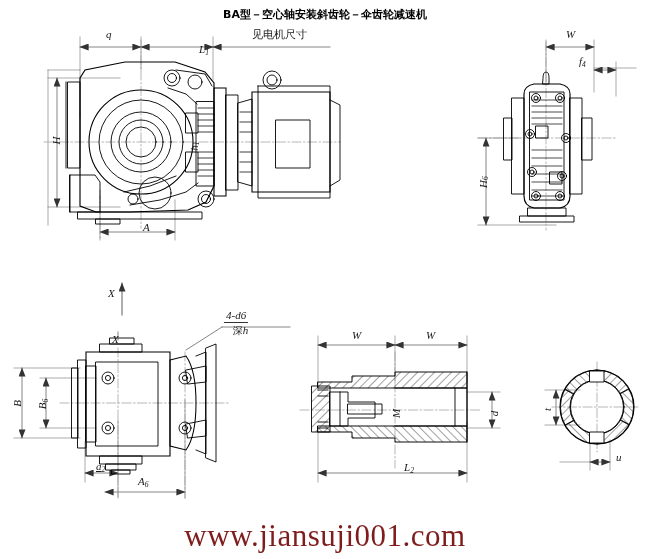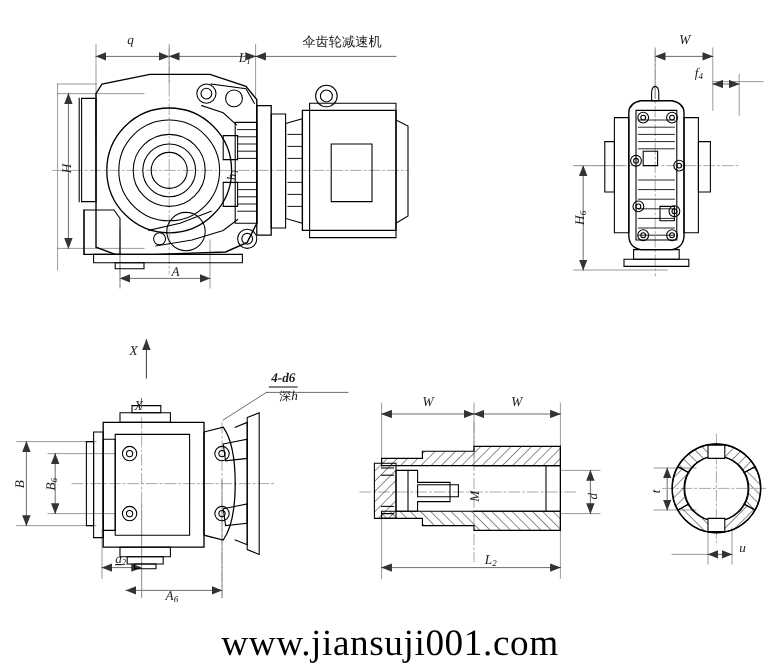--- a/index.html
+++ b/index.html
@@ -41,21 +41,21 @@
     white-space: nowrap;
   }
   .watermark {
     position: absolute;
     left: 0;
     top: 518px;
     width: 650px;
     text-align: center;
     font-family: "Liberation Serif", serif;
     font-size: 31px;
-    color: #000000;
+    color: #7f1d1d;
     letter-spacing: 0.5px;
     white-space: nowrap;
   }
   .lbl {
     position: absolute;
     font-family: "Liberation Serif", serif;
     font-style: italic;
     font-size: 11px;
     color: #1a1a1a;
     white-space: nowrap;
@@ -82,39 +82,39 @@
     color: #1a1a1a;
     text-align: center;
     line-height: 1.15;
     white-space: nowrap;
   }
   .callout .top {
     font-style: italic;
     display: block;
     border-bottom: 1px solid #333;
     padding: 0 2px 0px 2px;
-    font-weight: bold;
   }
   .callout .bot {
     display: block;
     font-family: "DejaVu Sans", sans-serif;
     font-size: 10px;
     padding-top: 1px;
     text-align: right;
   }
   .callout .bot i {
     font-family: "Liberation Serif", serif;
     font-size: 11px;
   }
 </style>
 </head>
 <body>
 
 <div id="sheet">
 
+  <div class="title-bar">BA型－空心轴安装斜齿轮－伞齿轮减速机</div>
 
   <svg id="drawing-svg" viewBox="0 0 650 559">
     <defs>
       <marker id="ah" markerWidth="9" markerHeight="7" refX="8.6" refY="3.5" orient="auto" markerUnits="userSpaceOnUse">
         <path d="M0,0 L9,3.5 L0,7 z" fill="#333"></path>
       </marker>
       <marker id="ahs" markerWidth="9" markerHeight="7" refX="0.4" refY="3.5" orient="auto" markerUnits="userSpaceOnUse">
         <path d="M9,0 L0,3.5 L9,7 z" fill="#333"></path>
       </marker>
       <pattern id="hatchR" width="6" height="6" patternTransform="rotate(45)" patternUnits="userSpaceOnUse">
@@ -445,39 +445,39 @@
         <path d="M590,371 L604,371 L604,382 L590,382 Z" fill="#fff" stroke="#000" stroke-width="0.9"></path>
 
         <path d="M590,432 L604,432 L604,443 L590,443 Z" fill="#fff" stroke="#000" stroke-width="0.9"></path>
       </g>
 
     </g>
   </svg>
 
   <div class="lbl" style="left:106px; top:29px;">q</div>
   <div class="lbl" style="left:170px; top:44px;margin-left:29px;"><span>L</span><span class="sub">1</span></div>
-  <div class="lbl cn" style="left:252px; top:29px;">伞齿轮减速机</div>
+  <div class="lbl cn" style="left:252px; top:29px;">见电机尺寸</div>
   <div class="lbl up" style="left:53px; top:135px;">H</div>
   <div class="lbl up" style="left:190px; top:140px;"><span>h</span><span class="sub">1</span></div>
   <div class="lbl" style="left:143px; top:222px;">A</div>
 
   <div class="lbl" style="left:566px; top:29px;">W</div>
   <div class="lbl" style="left:579px; top:56px;"><span>f</span><span class="sub">4</span></div>
   <div class="lbl up" style="left:478px; top:176px;"><span>H</span><span class="sub">6</span></div>
 
   <div class="lbl" style="left:108px; top:288px;">X</div>
   <div class="lbl" style="left:112px; top:334px;">X</div>
   <div class="callout" style="left:224px; top:309px;">
     <span class="top"><span>4-d</span><span class="sub">6</span></span>
     <span class="bot"><span>深</span><i>h</i></span>
   </div>
   <div class="lbl up" style="left:14px; top:398px;">B</div>
   <div class="lbl up" style="left:38px; top:398px;"><span>B</span><span class="sub">6</span></div>
   <div class="lbl" style="left:96px; top:461px;text-decoration:underline;"><span>a</span><span class="sub">2</span></div>
-  <div class="lbl" style="left:138px; top:492px;"><span>A</span><span class="sub">6</span></div>
+  <div class="lbl" style="left:138px; top:476px;"><span>A</span><span class="sub">6</span></div>
 
   <div class="lbl" style="left:352px; top:330px;">W</div>
   <div class="lbl" style="left:426px; top:330px;">W</div>
   <div class="lbl up" style="left:392px; top:408px;">M</div>
   <div class="lbl up" style="left:492px; top:408px;">d</div>
   <div class="lbl" style="left:404px; top:462px;"><span>L</span><span class="sub">2</span></div>
 
   <div class="lbl up" style="left:546px; top:404px;">t</div>
   <div class="lbl" style="left:616px; top:452px;">u</div>
 

